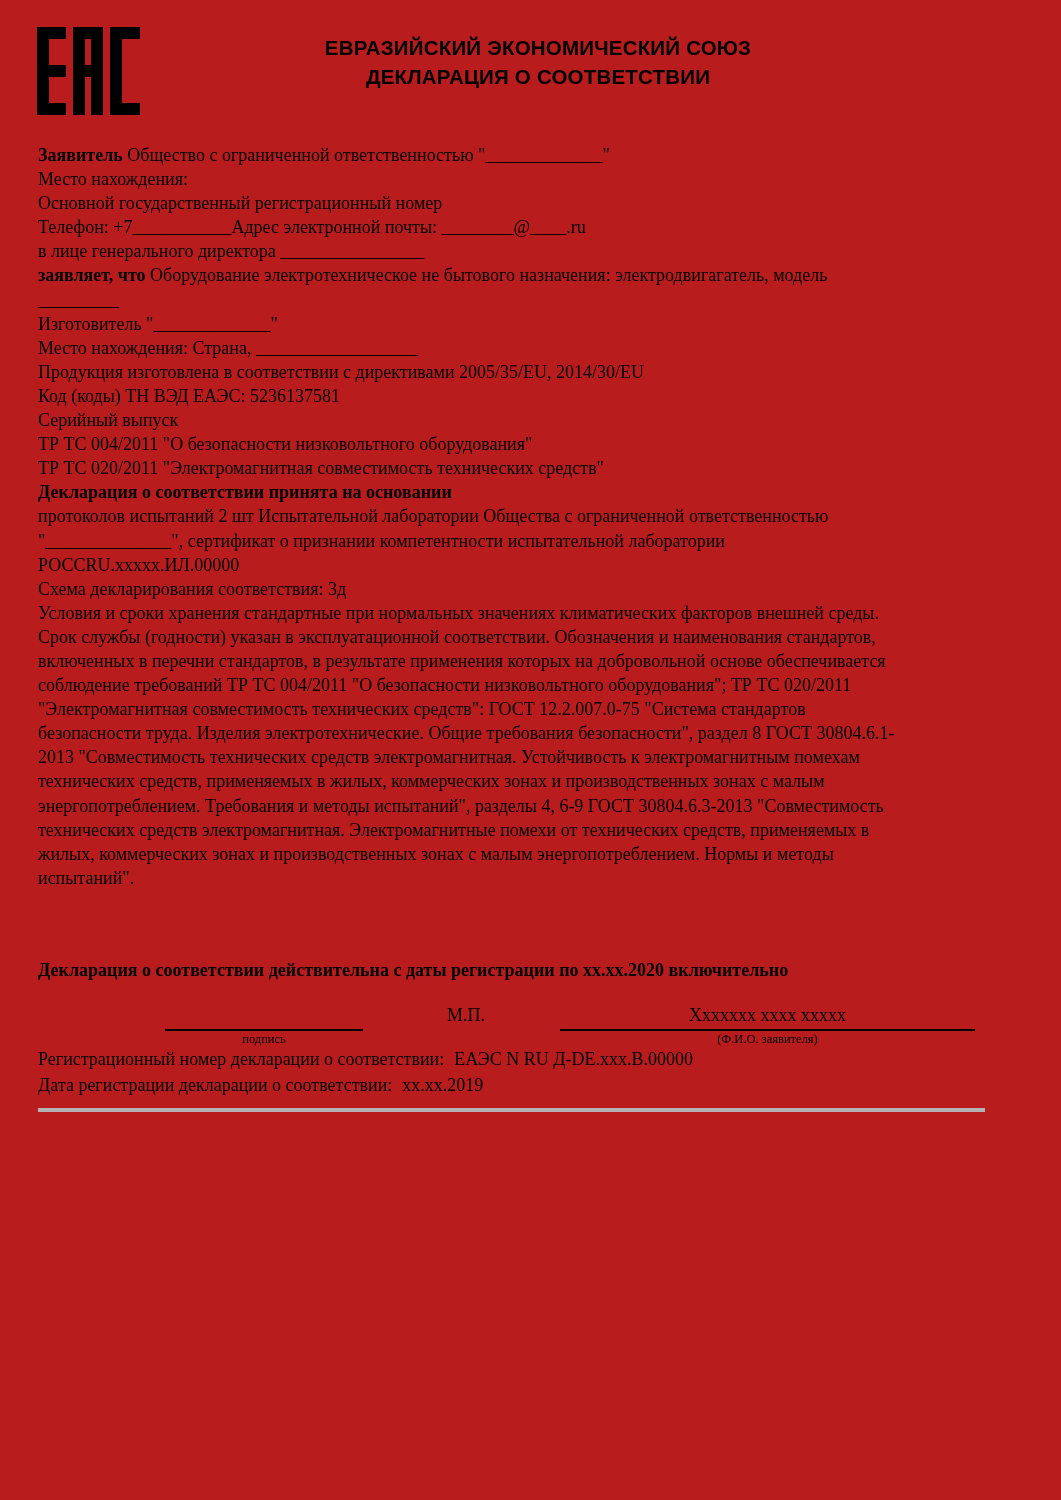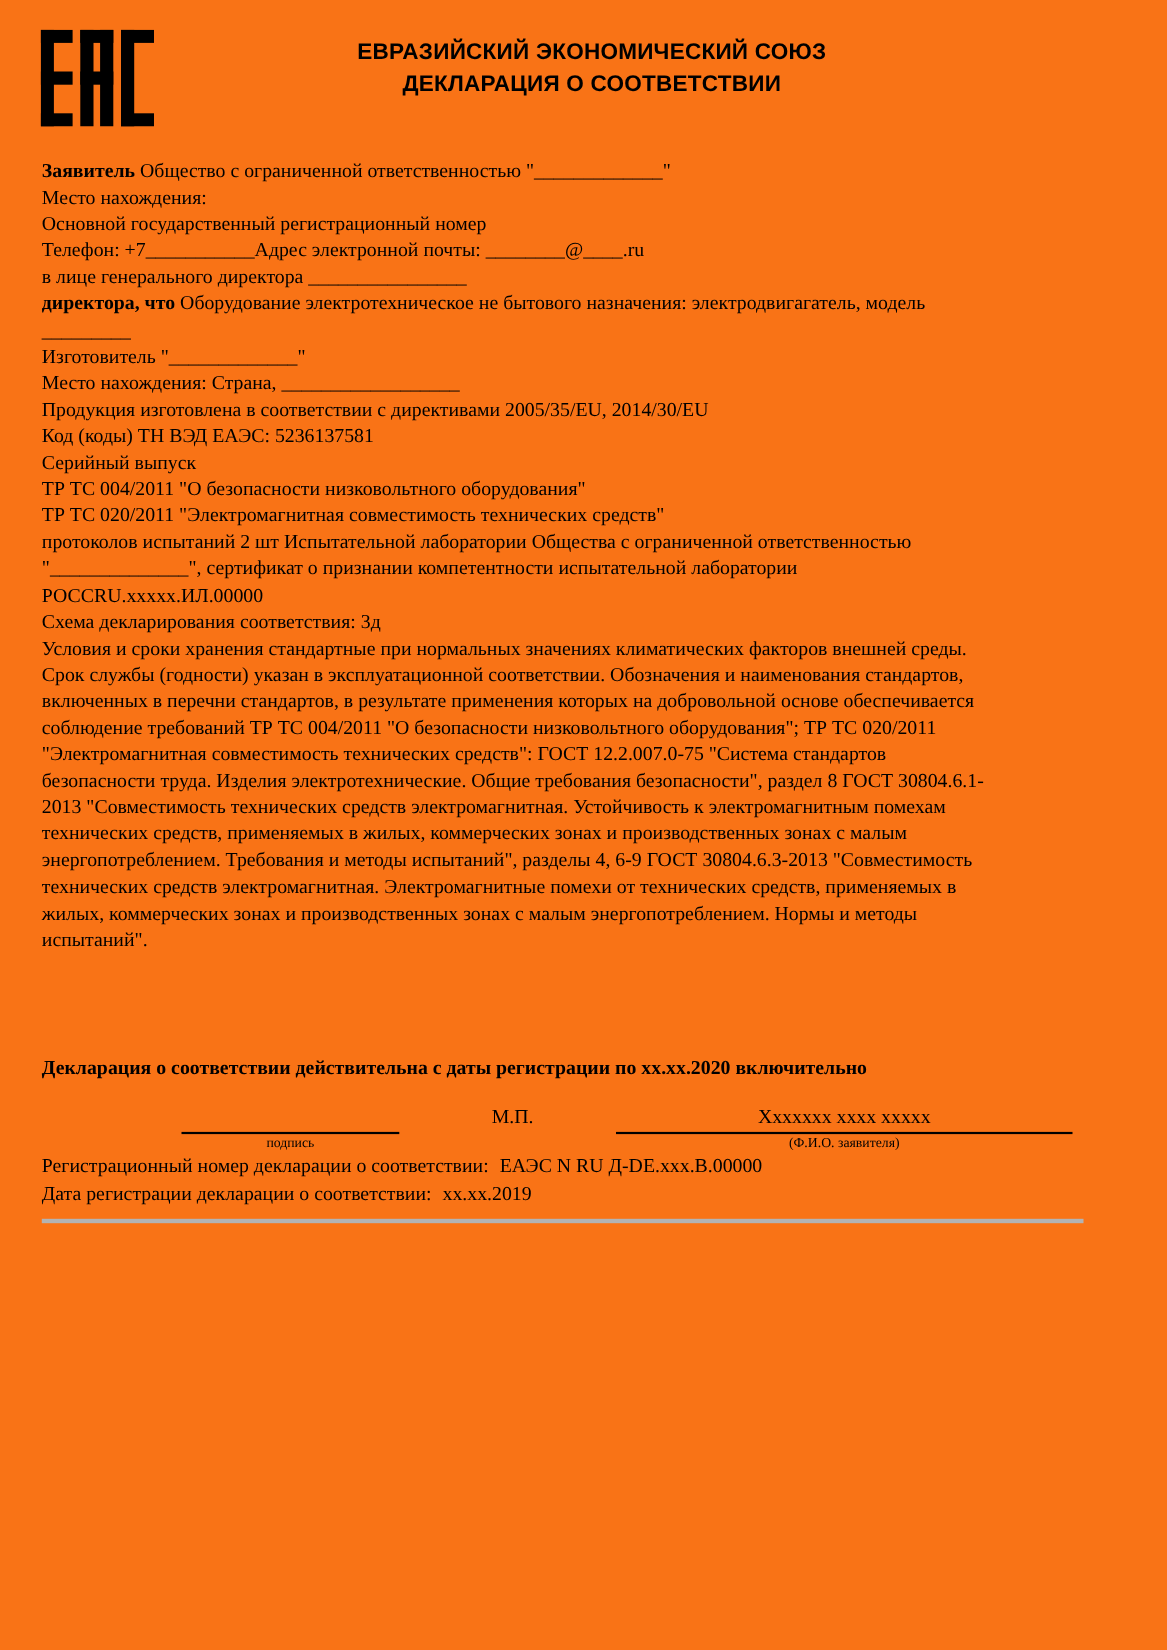--- a/index.html
+++ b/index.html
@@ -127,21 +127,21 @@
     position: absolute;
     left: 38px;
     top: 1108px;
     width: 947px;
     height: 4px;
   }
 </style>
 </head>
 <body>
 
-<div class="page" style="background: #f97316; color: rgb(0, 0, 0);">
+<div class="page" style="background: #b91c1c; color: rgb(0, 0, 0);">
 
   <div class="logo">
     <svg width="103" height="88" viewBox="0 0 103 88" xmlns="http://www.w3.org/2000/svg">
       <g fill="#000000">
 
         <rect x="0" y="0" width="12" height="88"></rect>
         <rect x="0" y="0" width="29" height="12"></rect>
         <rect x="0" y="38" width="29" height="12"></rect>
         <rect x="0" y="76" width="29" height="12"></rect>
 
@@ -161,29 +161,30 @@
     <div>ЕВРАЗИЙСКИЙ ЭКОНОМИЧЕСКИЙ СОЮЗ</div>
     <div>ДЕКЛАРАЦИЯ О СООТВЕТСТВИИ</div>
   </div>
 
   <div class="doc">
     <div class="ln"><span class="b">Заявитель</span><span> Общество с ограниченной ответственностью "_____________"</span></div>
     <div class="ln"><span>Место нахождения:</span></div>
     <div class="ln"><span>Основной государственный регистрационный номер</span></div>
     <div class="ln"><span>Телефон: +7___________Адрес электронной почты: ________@____.ru</span></div>
     <div class="ln"><span>в лице генерального директора ________________</span></div>
-    <div class="ln"><span class="b">директора, что</span><span> Оборудование электротехническое не бытового назначения: электродвигагатель, модель</span></div>
+    <div class="ln"><span class="b">заявляет, что</span><span> Оборудование электротехническое не бытового назначения: электродвигагатель, модель</span></div>
     <div class="ln"><span>_________</span></div>
     <div class="ln"><span>Изготовитель "_____________"</span></div>
     <div class="ln"><span>Место нахождения: Страна, __________________</span></div>
     <div class="ln"><span>Продукция изготовлена в соответствии с директивами 2005/35/EU, 2014/30/EU</span></div>
     <div class="ln"><span>Код (коды) ТН ВЭД ЕАЭС: 5236137581</span></div>
     <div class="ln"><span>Серийный выпуск</span></div>
     <div class="ln"><span>ТР ТС 004/2011 "О безопасности низковольтного оборудования"</span></div>
     <div class="ln"><span>ТР ТС 020/2011 "Электромагнитная совместимость технических средств"</span></div>
+    <div class="ln"><span class="b">Декларация о соответствии принята на основании</span><span></span></div>
     <div class="ln"><span>протоколов испытаний 2 шт Испытательной лаборатории Общества с ограниченной ответственностью</span></div>
     <div class="ln"><span>"______________", сертификат о признании компетентности испытательной лаборатории</span></div>
     <div class="ln"><span>РОССRU.ххххх.ИЛ.00000</span></div>
     <div class="ln"><span>Схема декларирования соответствия: 3д</span></div>
     <div class="ln"><span>Условия и сроки хранения стандартные при нормальных значениях климатических факторов внешней среды.</span></div>
     <div class="ln"><span>Срок службы (годности) указан в эксплуатационной соответствии. Обозначения и наименования стандартов,</span></div>
     <div class="ln"><span>включенных в перечни стандартов, в результате применения которых на добровольной основе обеспечивается</span></div>
     <div class="ln"><span>соблюдение требований ТР ТС 004/2011 "О безопасности низковольтного оборудования"; ТР ТС 020/2011</span></div>
     <div class="ln"><span>"Электромагнитная совместимость технических средств": ГОСТ 12.2.007.0-75 "Система стандартов</span></div>
     <div class="ln"><span>безопасности труда. Изделия электротехнические. Общие требования безопасности", раздел 8 ГОСТ 30804.6.1-</span></div>

